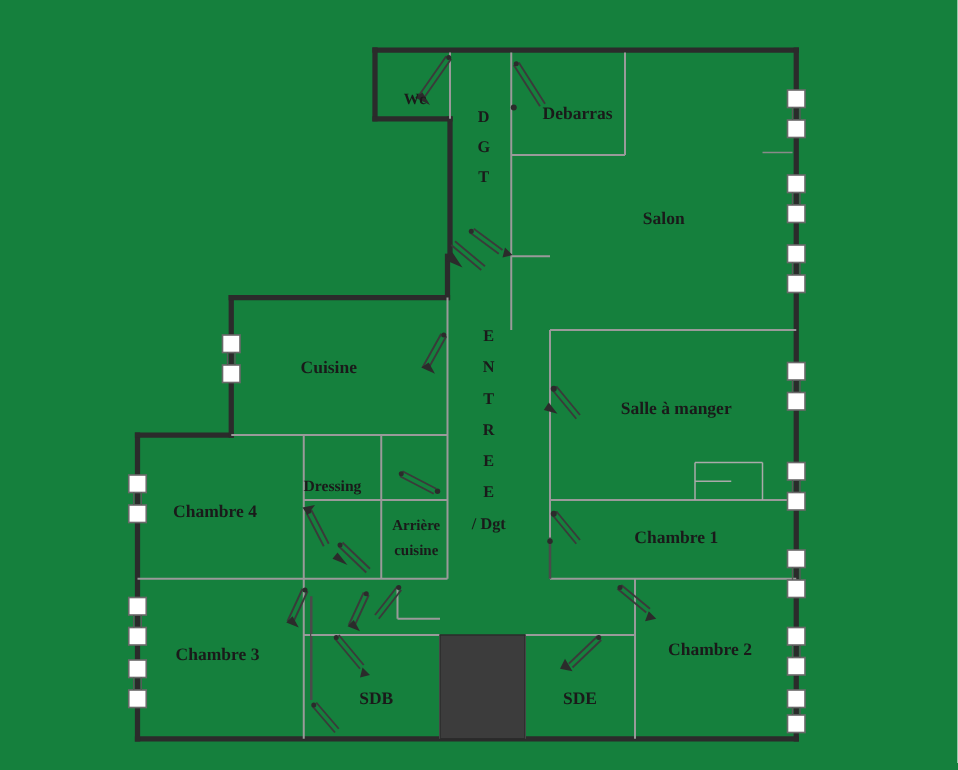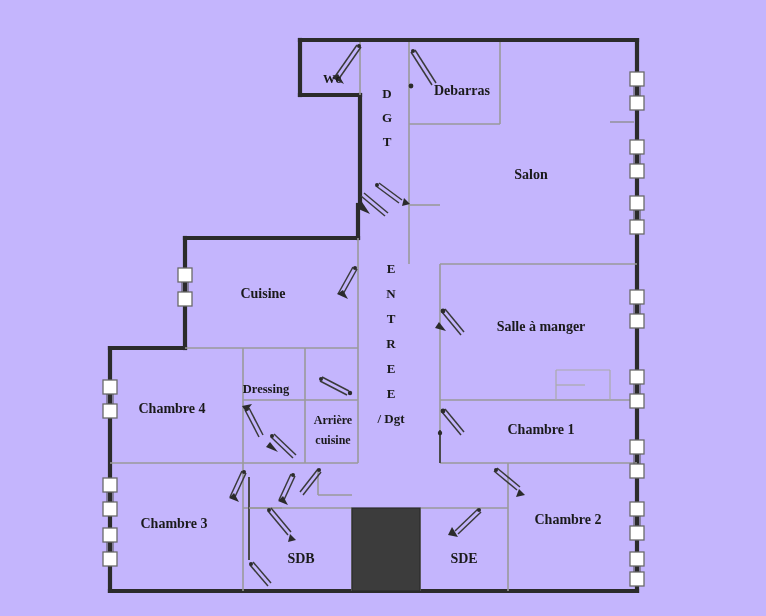--- a/index.html
+++ b/index.html
@@ -10,21 +10,21 @@
   body {
     width: 766px;
     height: 616px;
     overflow: hidden;
     font-family: "Liberation Serif", serif;
   }
   #plan-root {
     position: relative;
     width: 766px;
     height: 616px;
-    background: #c4b5fd;
+    background: #15803d;
   }
   svg#floorplan {
     display: block;
     width: 766px;
     height: 616px;
   }
   .room-label {
     font-family: "Liberation Serif", serif;
     font-weight: bold;
     fill: #1a1a1a;

